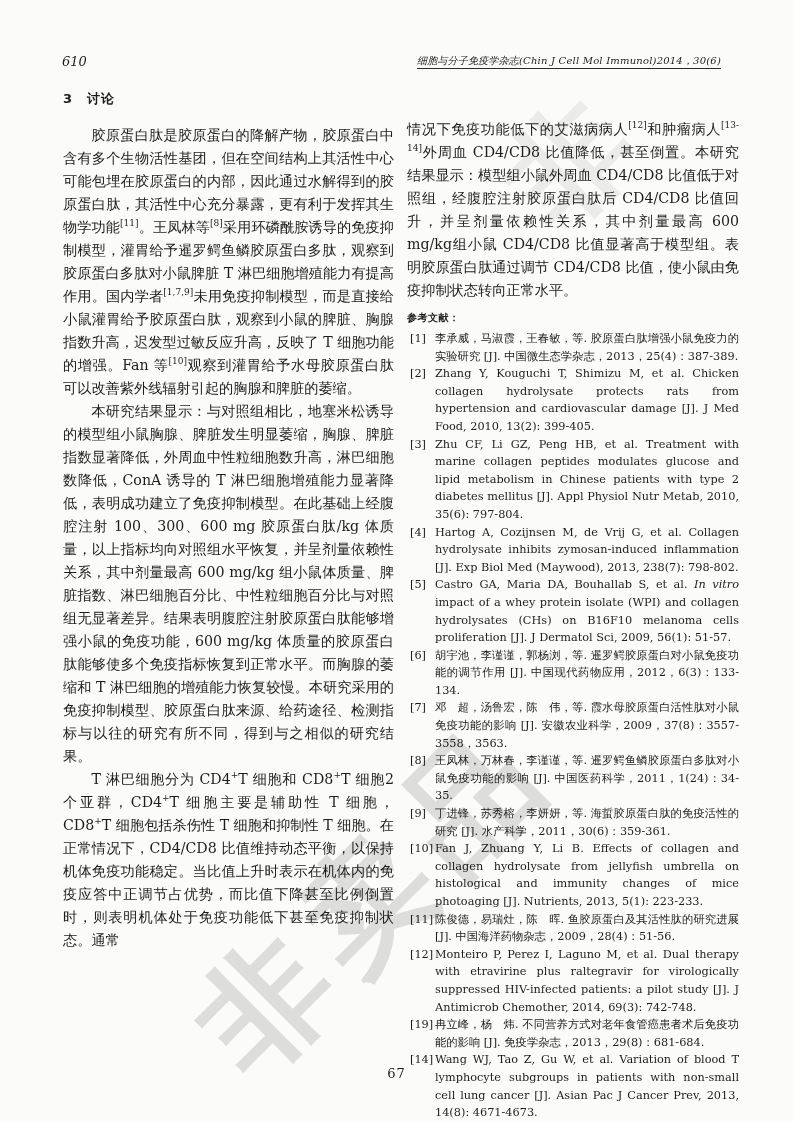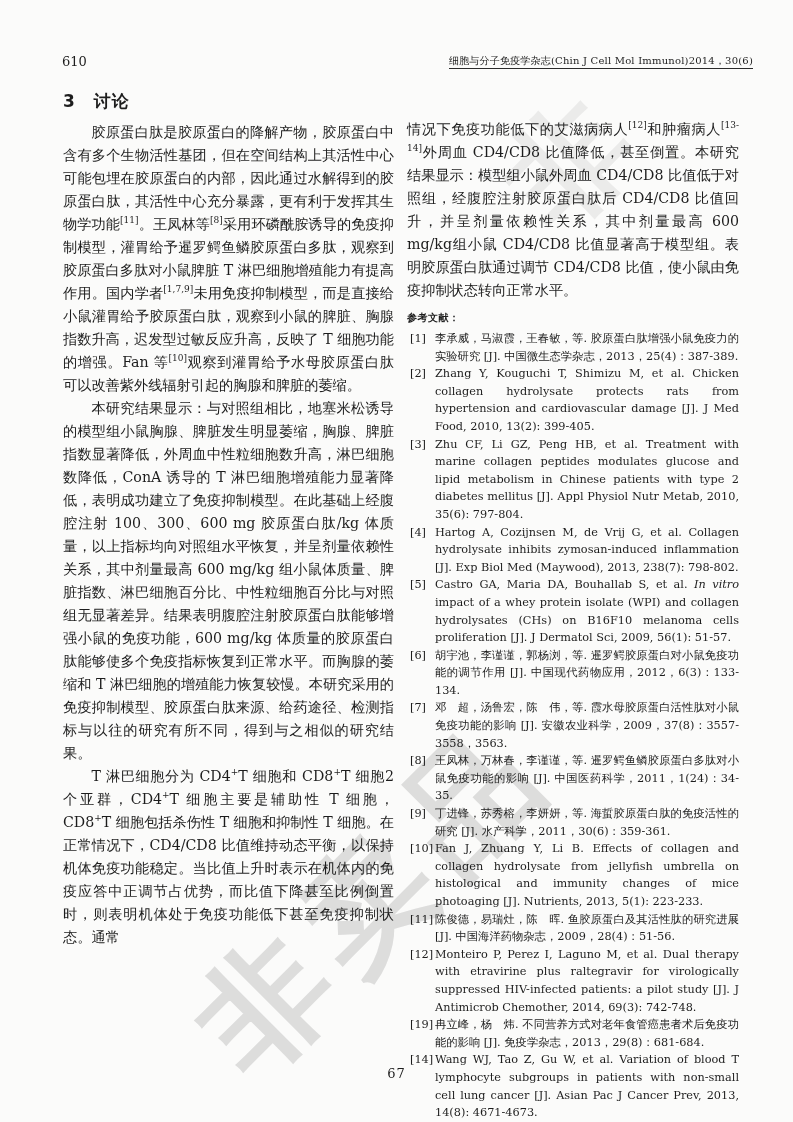--- a/index.html
+++ b/index.html
@@ -14,32 +14,33 @@
     position:absolute;z-index:0;pointer-events:none;white-space:nowrap;
     font-weight:bold;color:rgba(185,185,185,0.45);
     font-family:"DejaVu Sans","Liberation Sans",sans-serif;
   }
   .wm-main{left:160px;top:990px;font-size:128px;letter-spacing:16px;
     transform:rotate(-45deg);transform-origin:0 0;}
   .wm-top{left:470px;top:150px;font-size:120px;letter-spacing:16px;
     transform:rotate(-45deg);transform-origin:0 0;color:rgba(200,200,200,0.30);}
   
   .header{
-    position:absolute;left:62px;right:40px;top:54px;z-index:2;
+    position:absolute;left:62px;right:72px;top:54px;z-index:2;
     display:flex;justify-content:space-between;align-items:flex-end;
     font-size:13px;
+    font-style:italic;
   }
   .journal{border-bottom:1.5px solid #2a2a2a;padding-bottom:0;font-size:10px;letter-spacing:0.2px;}
   
   .col{position:absolute;top:90px;z-index:1;}
   .col.left{left:63px;width:331px;}
   .col.right{left:407px;width:332px;margin-top:28px;}
   .sec-heading{
     font-family:"DejaVu Sans","Liberation Sans",sans-serif;
-    font-weight:bold;font-size:17px;margin-bottom:8px;letter-spacing:1px;
+    font-weight:bold;font-size:13px;margin-bottom:16px;letter-spacing:1px;
   }
   .para{font-size:14.2px;line-height:23px;text-align:justify;}
   .para.indent{text-indent:2em;}
   sup{font-size:9px;line-height:0;}
   .ref-heading{
     font-family:"DejaVu Sans","Liberation Sans",sans-serif;
     font-weight:bold;font-size:10px;margin:9px 0 5px 0;letter-spacing:0.5px;
   }
   .ref-item{display:flex;font-size:11.3px;line-height:17.6px;text-align:justify;}
   .ref-no{flex:0 0 25px;padding-left:3px;}

